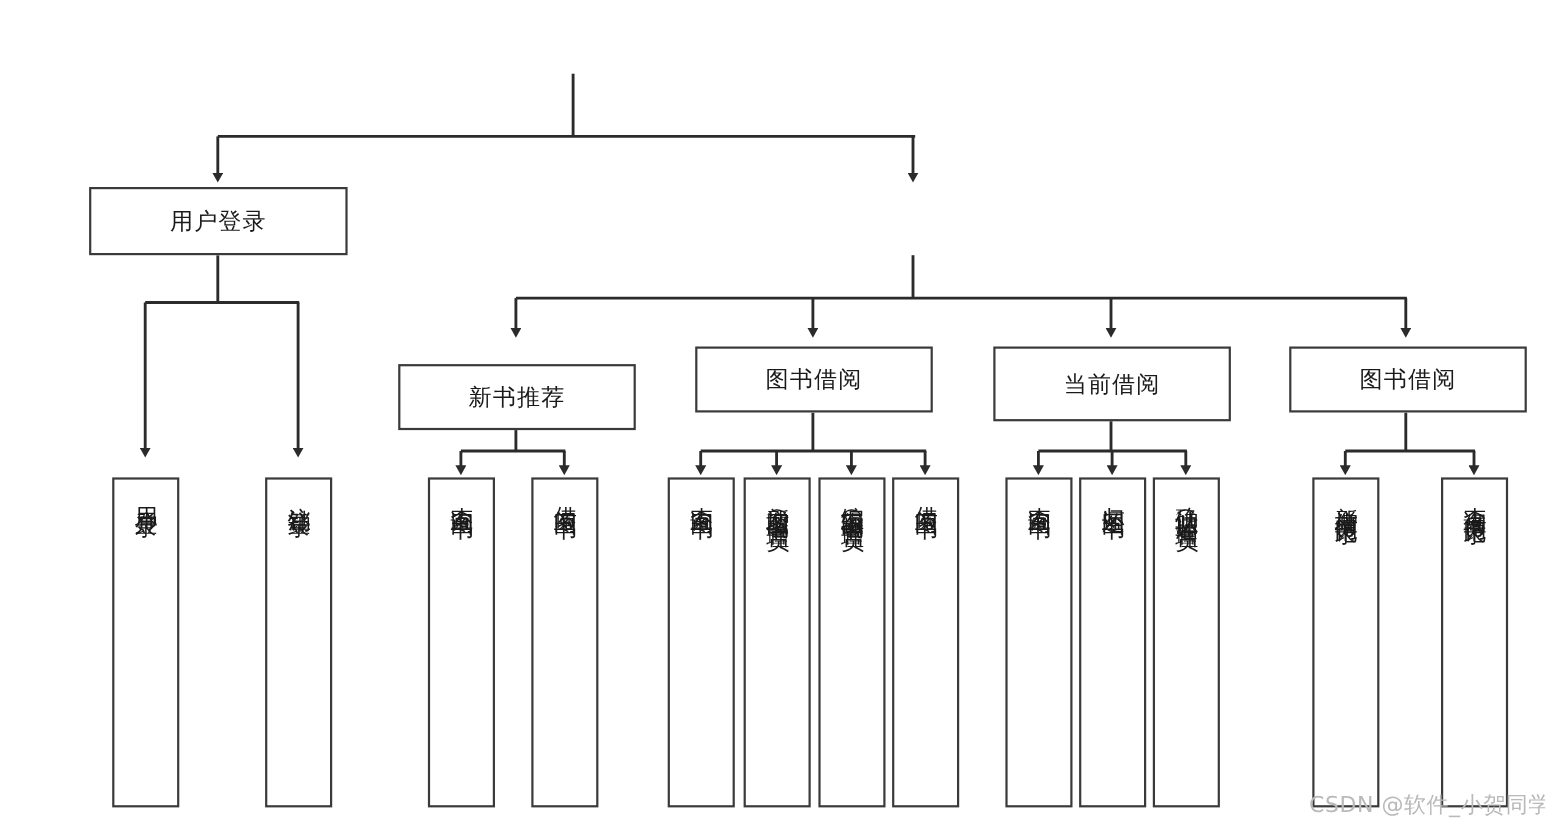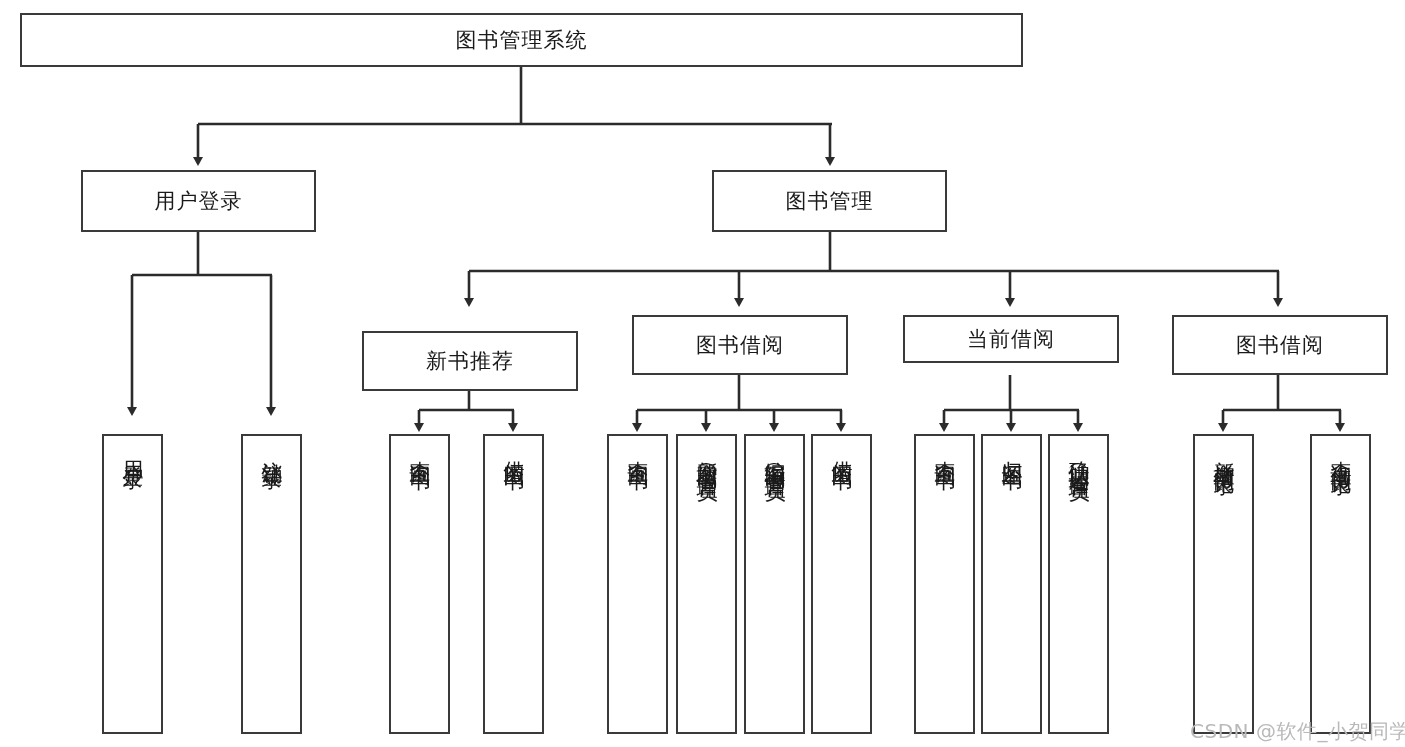--- a/index.html
+++ b/index.html
@@ -109,38 +109,32 @@
       <path d="M1011,410 L1011,424" marker-end="url(#arrow)"></path>
       <path d="M1078,410 L1078,424" marker-end="url(#arrow)"></path>
 
       <path d="M1278,375 L1278,410"></path>
       <path d="M1223,410 L1341,410"></path>
       <path d="M1223,410 L1223,424" marker-end="url(#arrow)"></path>
       <path d="M1340,410 L1340,424" marker-end="url(#arrow)"></path>
     </g>
   </svg>
 
-  <div class="node horiz" style="left:20px; top:13px; width:1003px; height:54px;">
-    <span>图书管理系统</span>
-  </div>
 
   <div class="node horiz" style="left:81px; top:170px; width:235px; height:62px;">
     <span>用户登录</span>
-  </div>
-  <div class="node horiz" style="left:712px; top:170px; width:235px; height:62px;">
-    <span>图书管理</span>
   </div>
 
   <div class="node horiz" style="left:362px; top:297px; width:216px; height:60px;margin-top:34px;">
     <span>新书推荐</span>
   </div>
   <div class="node horiz" style="left:632px; top:315px; width:216px; height:60px;">
     <span>图书借阅</span>
   </div>
-  <div class="node horiz" style="left:903px; top:315px; width:216px; height:48px;">
+  <div class="node horiz" style="left:903px; top:315px; width:216px; height:68px;">
     <span>当前借阅</span>
   </div>
   <div class="node horiz" style="left:1172px; top:315px; width:216px; height:60px;">
     <span>图书借阅</span>
   </div>
 
   <div class="node vert" style="left:102px; top:434px; width:61px; height:300px;">
     <span class="vtext">用户登录</span>
   </div>
   <div class="node vert" style="left:241px; top:434px; width:61px; height:300px;">

